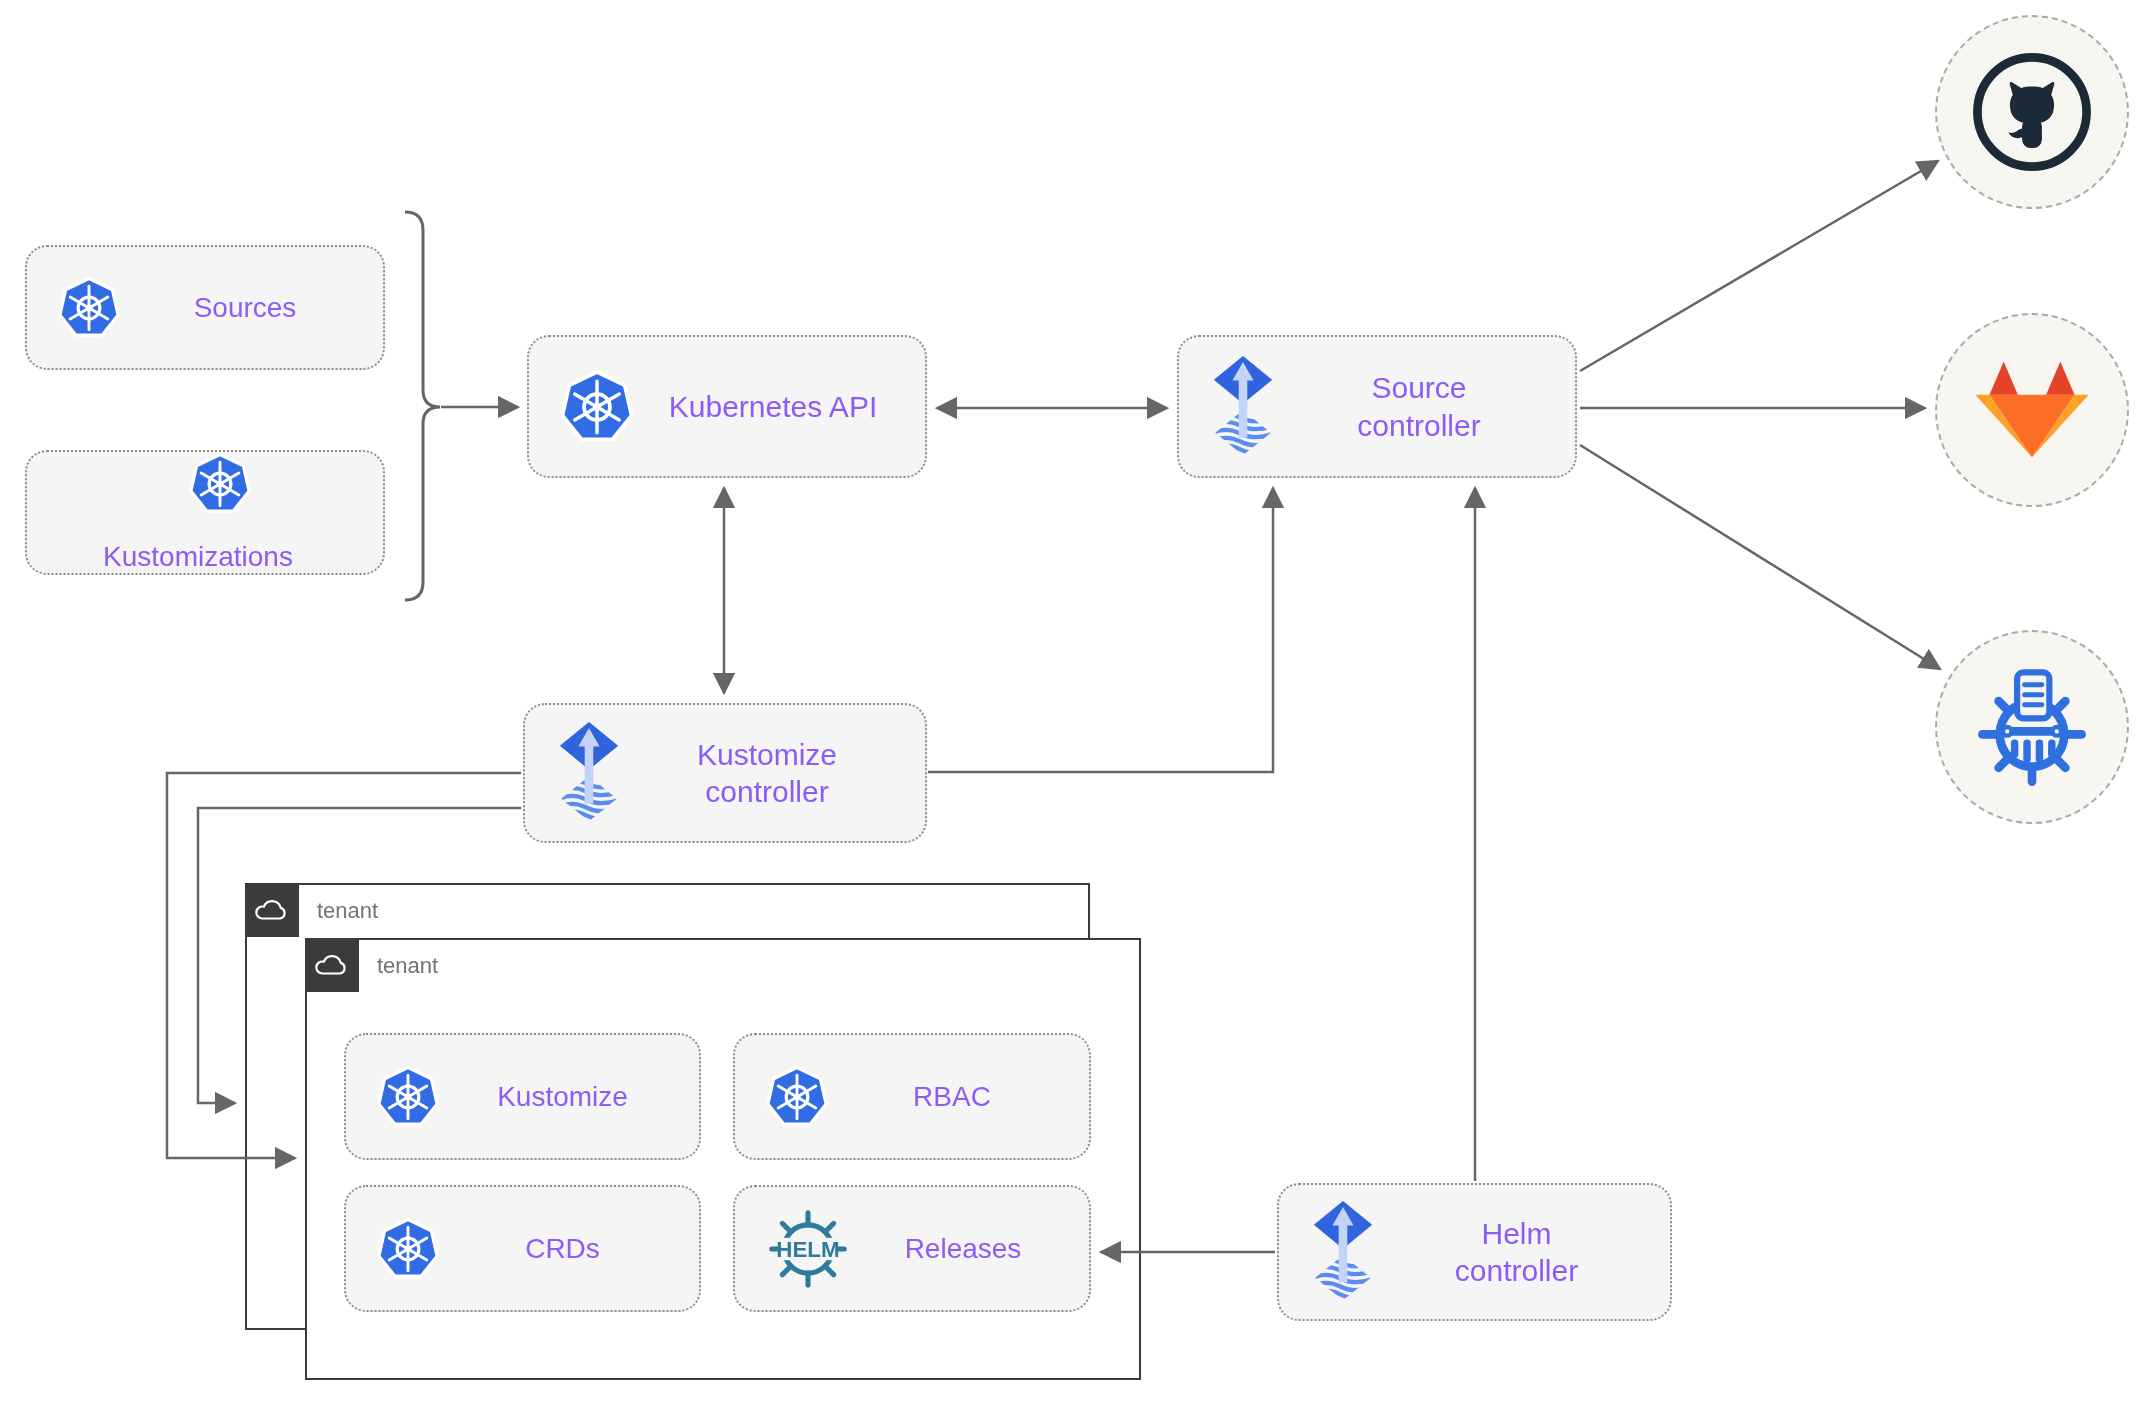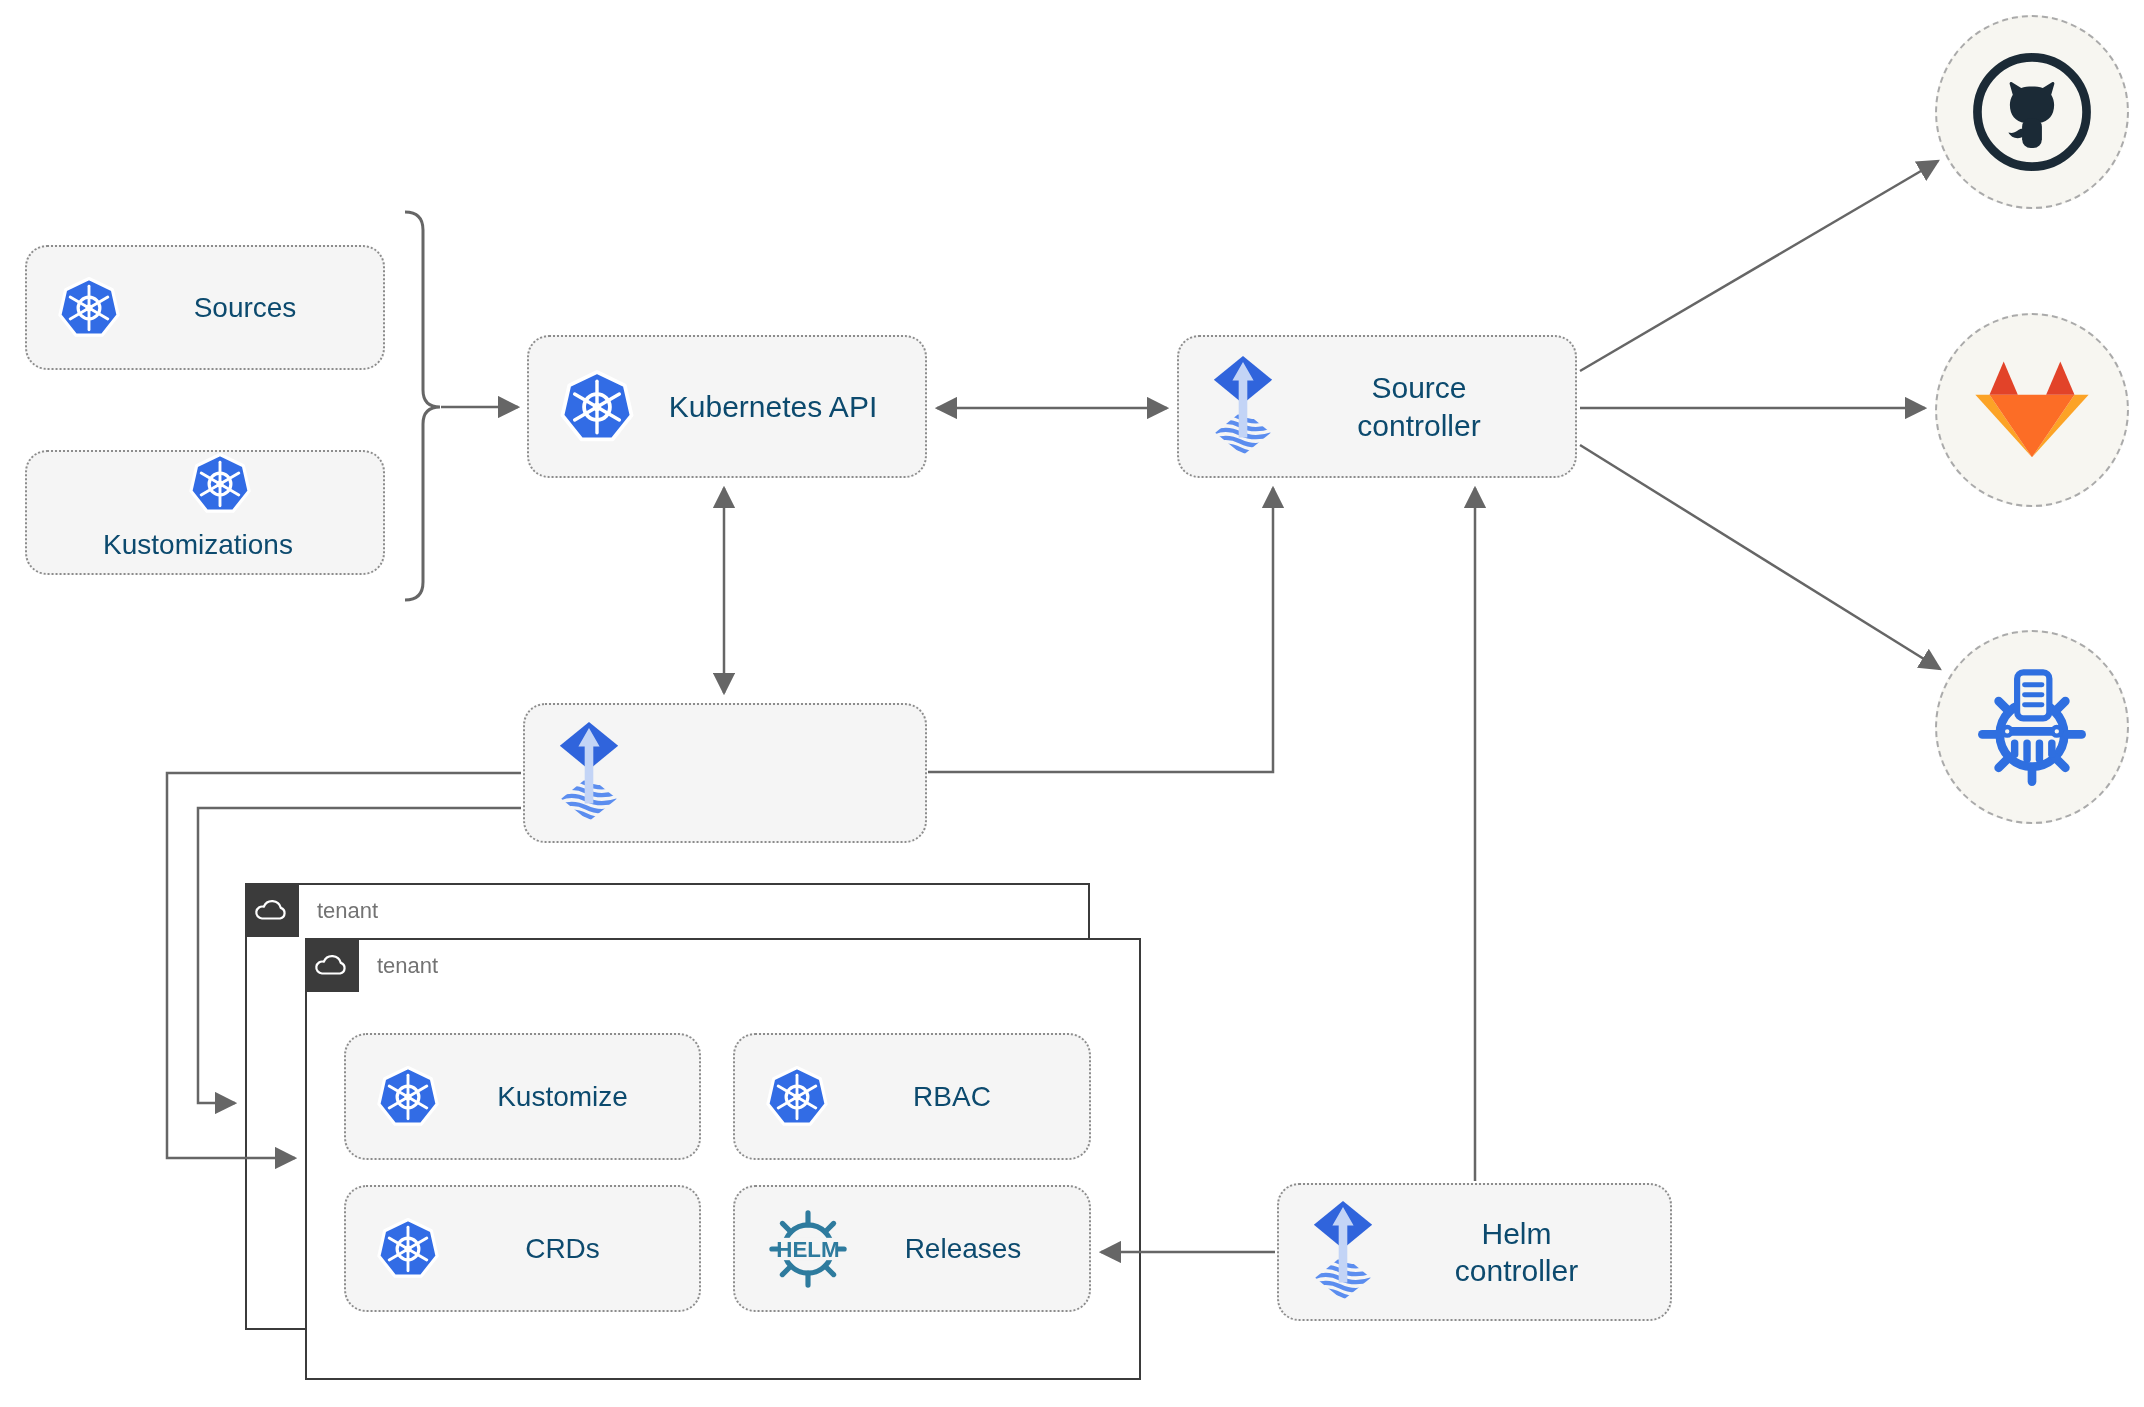--- a/index.html
+++ b/index.html
@@ -4,22 +4,22 @@
 <style>
   html,body{margin:0;padding:0;background:#ffffff;}
   #canvas{position:relative;width:2144px;height:1407px;overflow:hidden;
           font-family:"Liberation Sans",sans-serif;background:#ffffff;}
 
   
   .node{position:absolute;background:#f5f5f5;border:2px dotted #8c8c8c;border-radius:22px;
         display:flex;align-items:center;z-index:3;box-sizing:border-box;}
   .node .icon{flex:0 0 auto;margin-left:30px;display:flex;align-items:center;justify-content:center;}
   .node .icon svg{width:100%;height:100%;}
-  .node .label{flex:1;display:flex;justify-content:center;align-items:center;
-               text-align:center;color:#0c4a6e;padding-right:14px;}
+  .node .label{flex:1;display:flex;justify-content:center;align-items:flex-end;
+               text-align:center;color:#8b5cf6;padding-right:14px;}
   .small .label{font-size:28px;}
   .api  .label{font-size:30px;}
   .ctrl .label{font-size:30px;line-height:1.25;}
   .ctrl .label .t{max-width:190px;}
   .ik64{width:64px;height:64px;}
   .ik76{width:76px;height:76px;}
   .iflux{width:68px;height:106px;margin-left:34px;}
   .ihelm{width:86px;height:86px;margin-left:22px;}
 
   
@@ -152,20 +152,23 @@
       <path d="M2 96 q22 -11 44 0 t50 0"></path>
       <path d="M2 108 q22 -11 44 0 t50 0"></path>
       <path d="M2 120 q22 -11 44 0 t50 0"></path>
       <path d="M2 132 q22 -11 44 0 t50 0"></path>
       <path d="M2 144 q22 -11 44 0 t50 0"></path>
     </g>
     <path d="M50 3 L94 39 L50 75 L6 39 Z" fill="#3064dc"></path>
     <path d="M50 12 L66 40 L56.5 40 L56.5 126 L43.5 126 L43.5 40 L34 40 Z" fill="#c3d4f6"></path>
   </svg>
       </span>
+    <span class="label">
+        <span class="t">Kustomize controller</span>
+      </span>
   </div>
   <div class="node ctrl" style="left:1277px;top:1183px;width:395px;height:138px;">
     <span class="icon iflux">
         <svg viewBox="0 0 100 160" xmlns="http://www.w3.org/2000/svg">
     <clipPath id="fluxwaveclip">
             <path d="M50 85 L92 119 L50 153 L8 119 Z"></path>
           </clipPath>
     <g clip-path="url(#fluxwaveclip)" stroke="#5b8def" stroke-width="6.5" fill="none" stroke-linecap="round">
       <path d="M2 96 q22 -11 44 0 t50 0"></path>
       <path d="M2 108 q22 -11 44 0 t50 0"></path>

